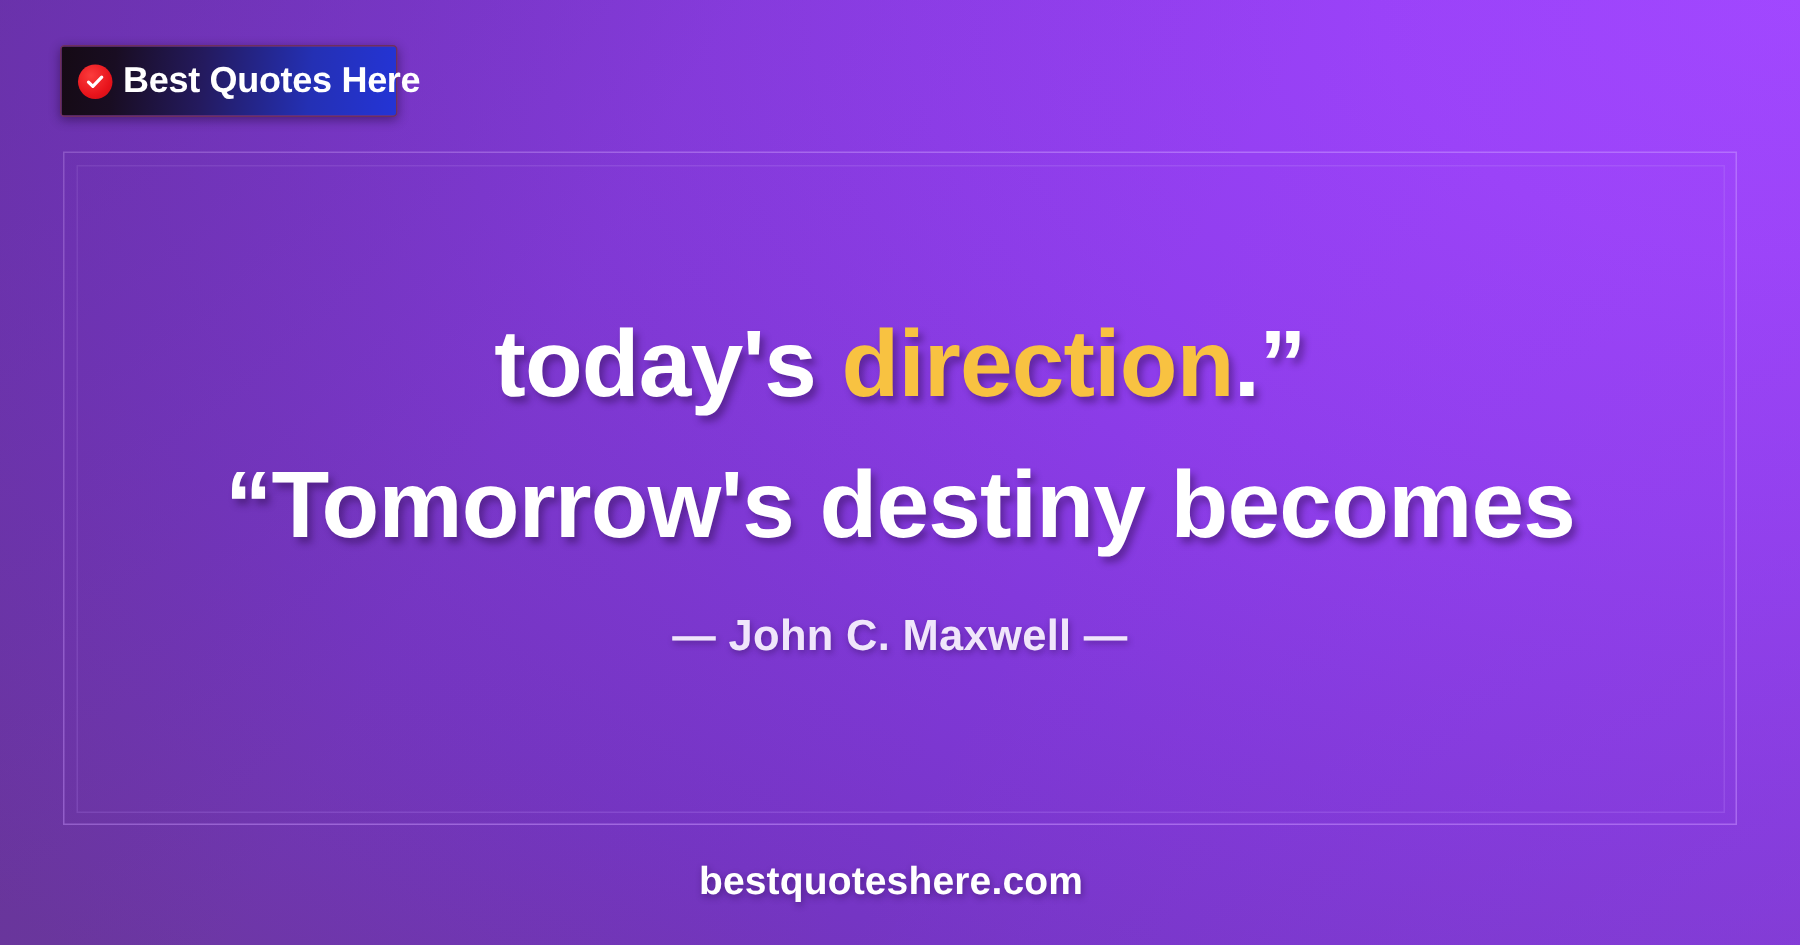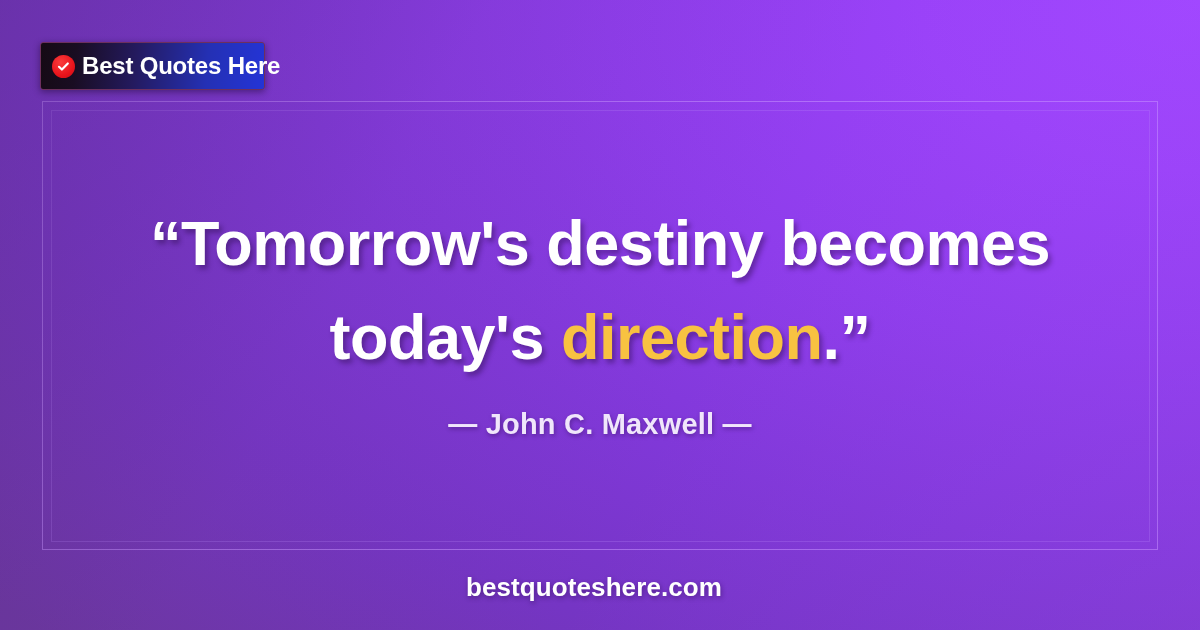--- a/index.html
+++ b/index.html
@@ -38,21 +38,21 @@
       rgba(110, 55, 160, 0.12) 32%,
       rgba(255, 255, 255, 0.00) 58%,
       rgba(175, 90, 255, 0.16) 100%);
     pointer-events: none;
   }
 
   
   .badge {
     position: absolute;
     left: 40px;
-    top: 42px;
+    top: 30px;
     width: 225px;
     height: 48px;
     display: flex;
     align-items: center;
     gap: 7px;
     padding: 0 10px 0 11px;
     box-sizing: border-box;
     background: linear-gradient(96deg, #150a14 0%, #190d22 16%, #241a5e 42%, #2430b4 74%, #2434d6 100%);
     border: 1px solid #6d2f5e;
     border-radius: 3px;
@@ -161,21 +161,21 @@
         <path d="M3.2 8.3 L6.3 11.3 L12.6 4.7" fill="none" stroke="#ffffff" stroke-width="2.3" stroke-linecap="round" stroke-linejoin="round"></path>
       </svg>
     </span>
     <span class="badge-text">Best Quotes Here</span>
   </div>
 
   <div class="frame-outer"></div>
   <div class="frame-inner"></div>
 
   <div class="quote-wrap">
+    <div class="quote-line"><span>today's </span><span class="hl">direction</span><span>.”</span></div>
     <div class="quote-line">“Tomorrow's destiny becomes</div>
-    <div class="quote-line"><span>today's </span><span class="hl">direction</span><span>.”</span></div>
   </div>
 
   <div class="attrib">— John C. Maxwell —</div>
 
   <div class="footer">bestquoteshere.com</div>
 
 </div>
 
 </body></html>

